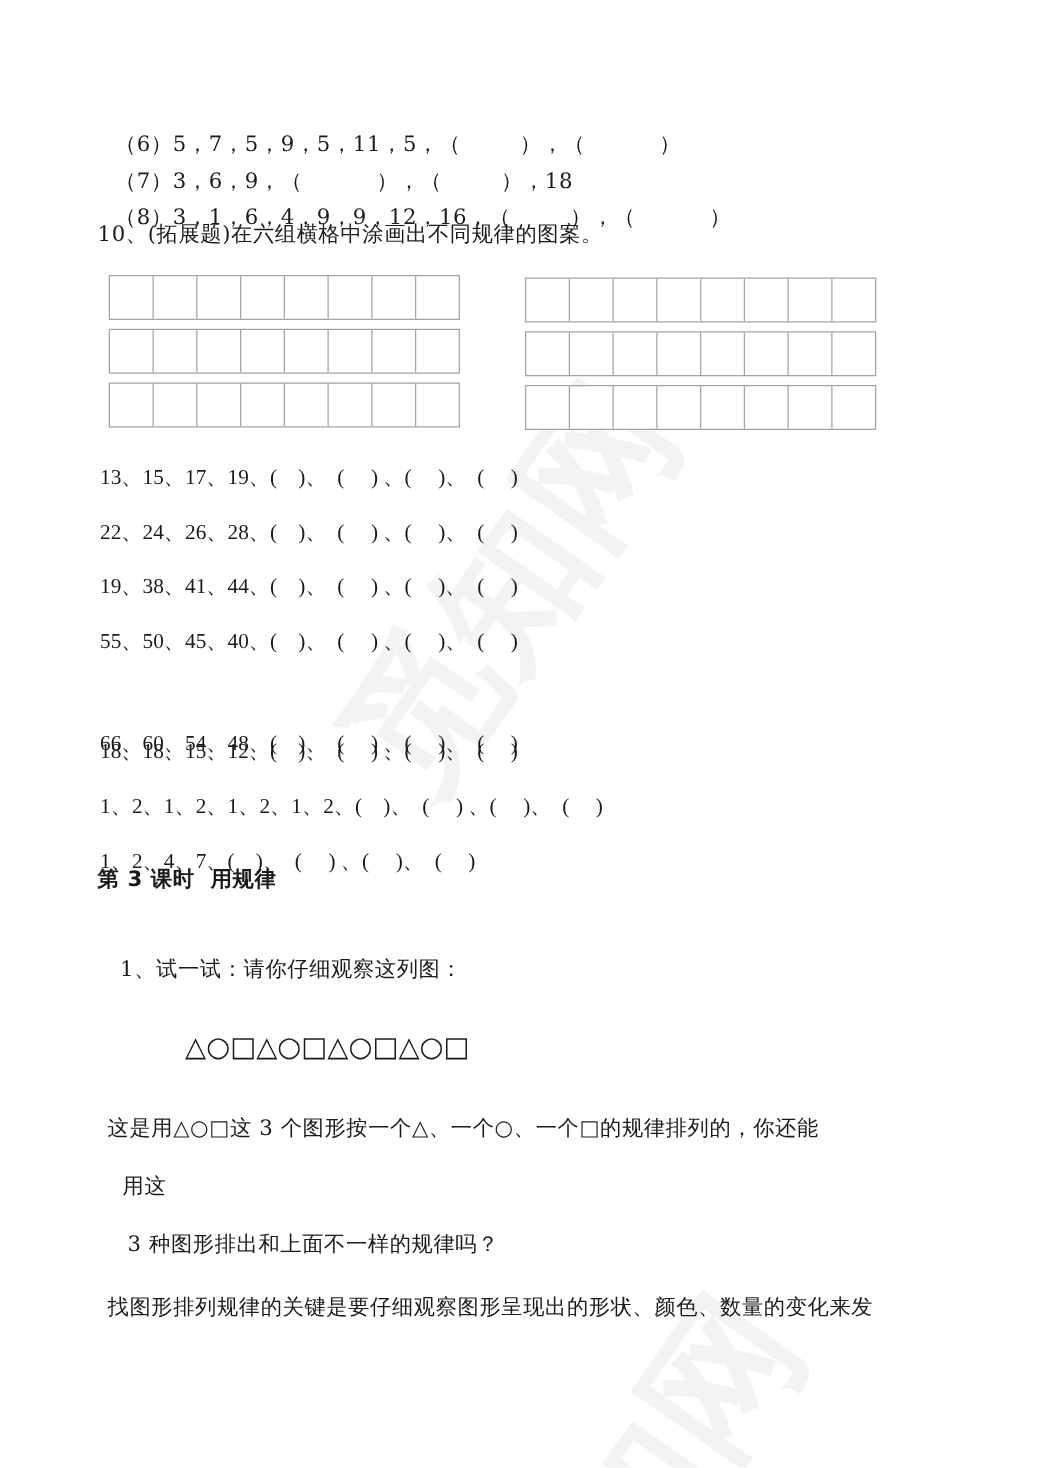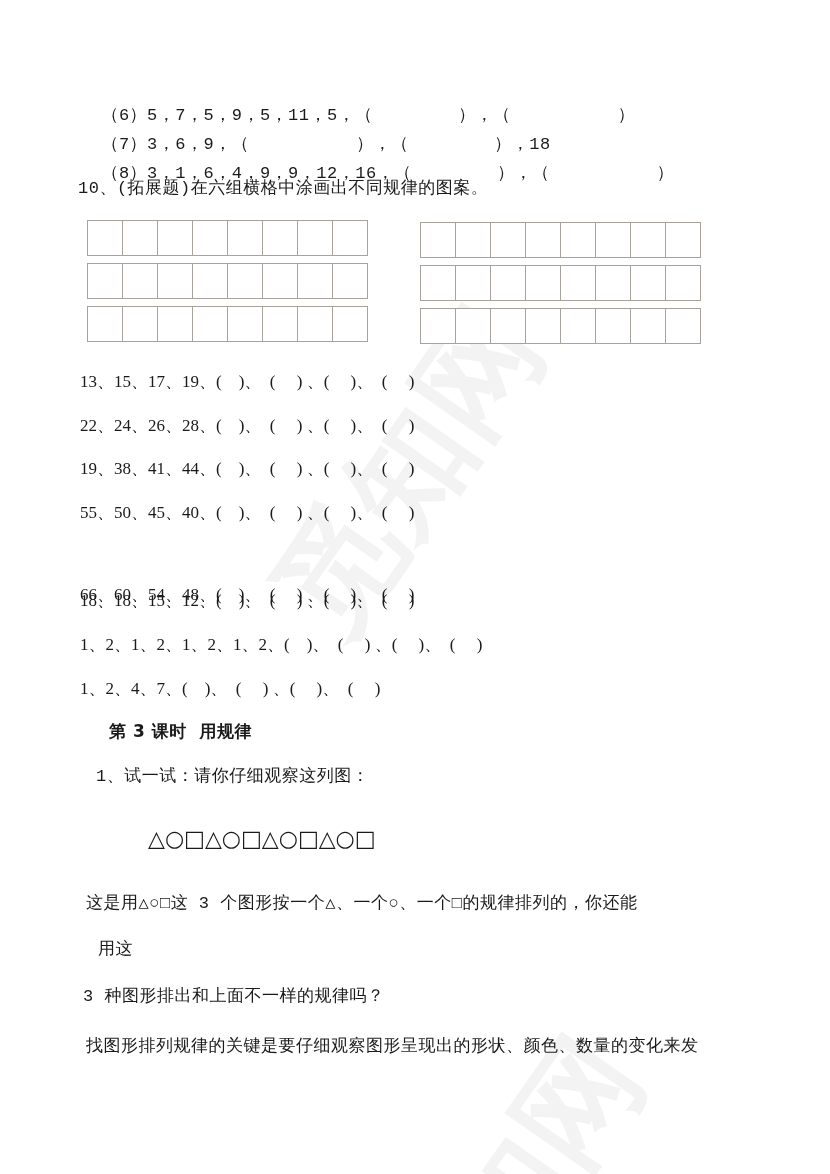--- a/index.html
+++ b/index.html
@@ -1,20 +1,20 @@
 <!DOCTYPE html>
 <html><head>
 <meta charset="utf-8">
 <style>
   html, body { margin: 0; padding: 0; }
   body {
     width: 830px; height: 1174px; background: #ffffff; position: relative; overflow: hidden;
     font-family: "DejaVu Serif", "Liberation Serif", serif; color: #1a1a1a;
   }
-  .line { position: absolute; left: 80px; font-size: 17px; white-space: pre; letter-spacing: 0.5px; font-family: Liberation Mono, monospace; }
+  .line { position: absolute; left: 80px; font-size: 17px; white-space: pre; letter-spacing: 0.5px; }
   .seq-line { position: absolute; left: 80px; font-size: 17px; white-space: pre; font-family: Liberation Serif, serif; }
   .bold { font-family: "DejaVu Sans", "Liberation Sans", sans-serif; font-weight: bold; font-size: 17px; }
   .grid { position: absolute; display: flex; border: 1.5px solid #a8a39a; background: #fff; }
   .grid .cell { width: 34px; height: 34px; border-right: 1.5px solid #a8a39a; box-sizing: content-box; }
   .grid .cell:last-child { border-right: none; }
   .shapes { position: absolute; left: 148px; top: 826px; font-size: 22px; letter-spacing: 0px; font-family: "DejaVu Sans", sans-serif; }
   .watermark {
     position: absolute; color: rgba(200,200,200,0.22); font-size: 120px; font-weight: bold;
     transform: rotate(-55deg); font-family: "DejaVu Sans", sans-serif; pointer-events: none; white-space: nowrap;
   }
@@ -101,21 +101,21 @@
 
 <div class="seq-line" style="top:370px;">13、15、17、19、(    )、  (     ) 、(     )、  (     )</div>
 <div class="seq-line" style="top:414px;">22、24、26、28、(    )、  (     ) 、(     )、  (     )</div>
 <div class="seq-line" style="top:457px;">19、38、41、44、(    )、  (     ) 、(     )、  (     )</div>
 <div class="seq-line" style="top:501px;">55、50、45、40、(    )、  (     ) 、(     )、  (     )</div>
 <div class="seq-line" style="top:545px;margin-top:38px;">66、60、54、48、(    )、  (     ) 、(     )、  (     )</div>
 <div class="seq-line" style="top:589px;">18、18、15、12、(    )、  (     ) 、(     )、  (     )</div>
 <div class="seq-line" style="top:633px;">1、2、1、2、1、2、1、2、(    )、  (     ) 、(     )、  (     )</div>
 <div class="seq-line" style="top:677px;">1、2、4、7、(    )、  (     ) 、(     )、  (     )</div>
 
-<div class="line bold" style="top:720px; left:78px;margin-left:31px;">第 3 课时  用规律</div>
+<div class="line bold" style="top:692px; left:78px;">第 3 课时  用规律</div>
 <div class="line" style="top:764px; left:96px;">1、试一试：请你仔细观察这列图：</div>
 
 <div class="shapes">△○□△○□△○□△○□</div>
 
 <div class="line" style="top:891px; left:86px;">这是用△○□这 3 个图形按一个△、一个○、一个□的规律排列的，你还能</div>
 <div class="line" style="top:937px; left:86px;margin-left:12px;">用这</div>
-<div class="line" style="top:984px; left:83px;">3 种图形排出和上面不一样的规律吗？</div>
+<div class="line" style="top:984px; left:102px;">3 种图形排出和上面不一样的规律吗？</div>
 <div class="line" style="top:1034px; left:86px;">找图形排列规律的关键是要仔细观察图形呈现出的形状、颜色、数量的变化来发</div>
 
 </body></html>

